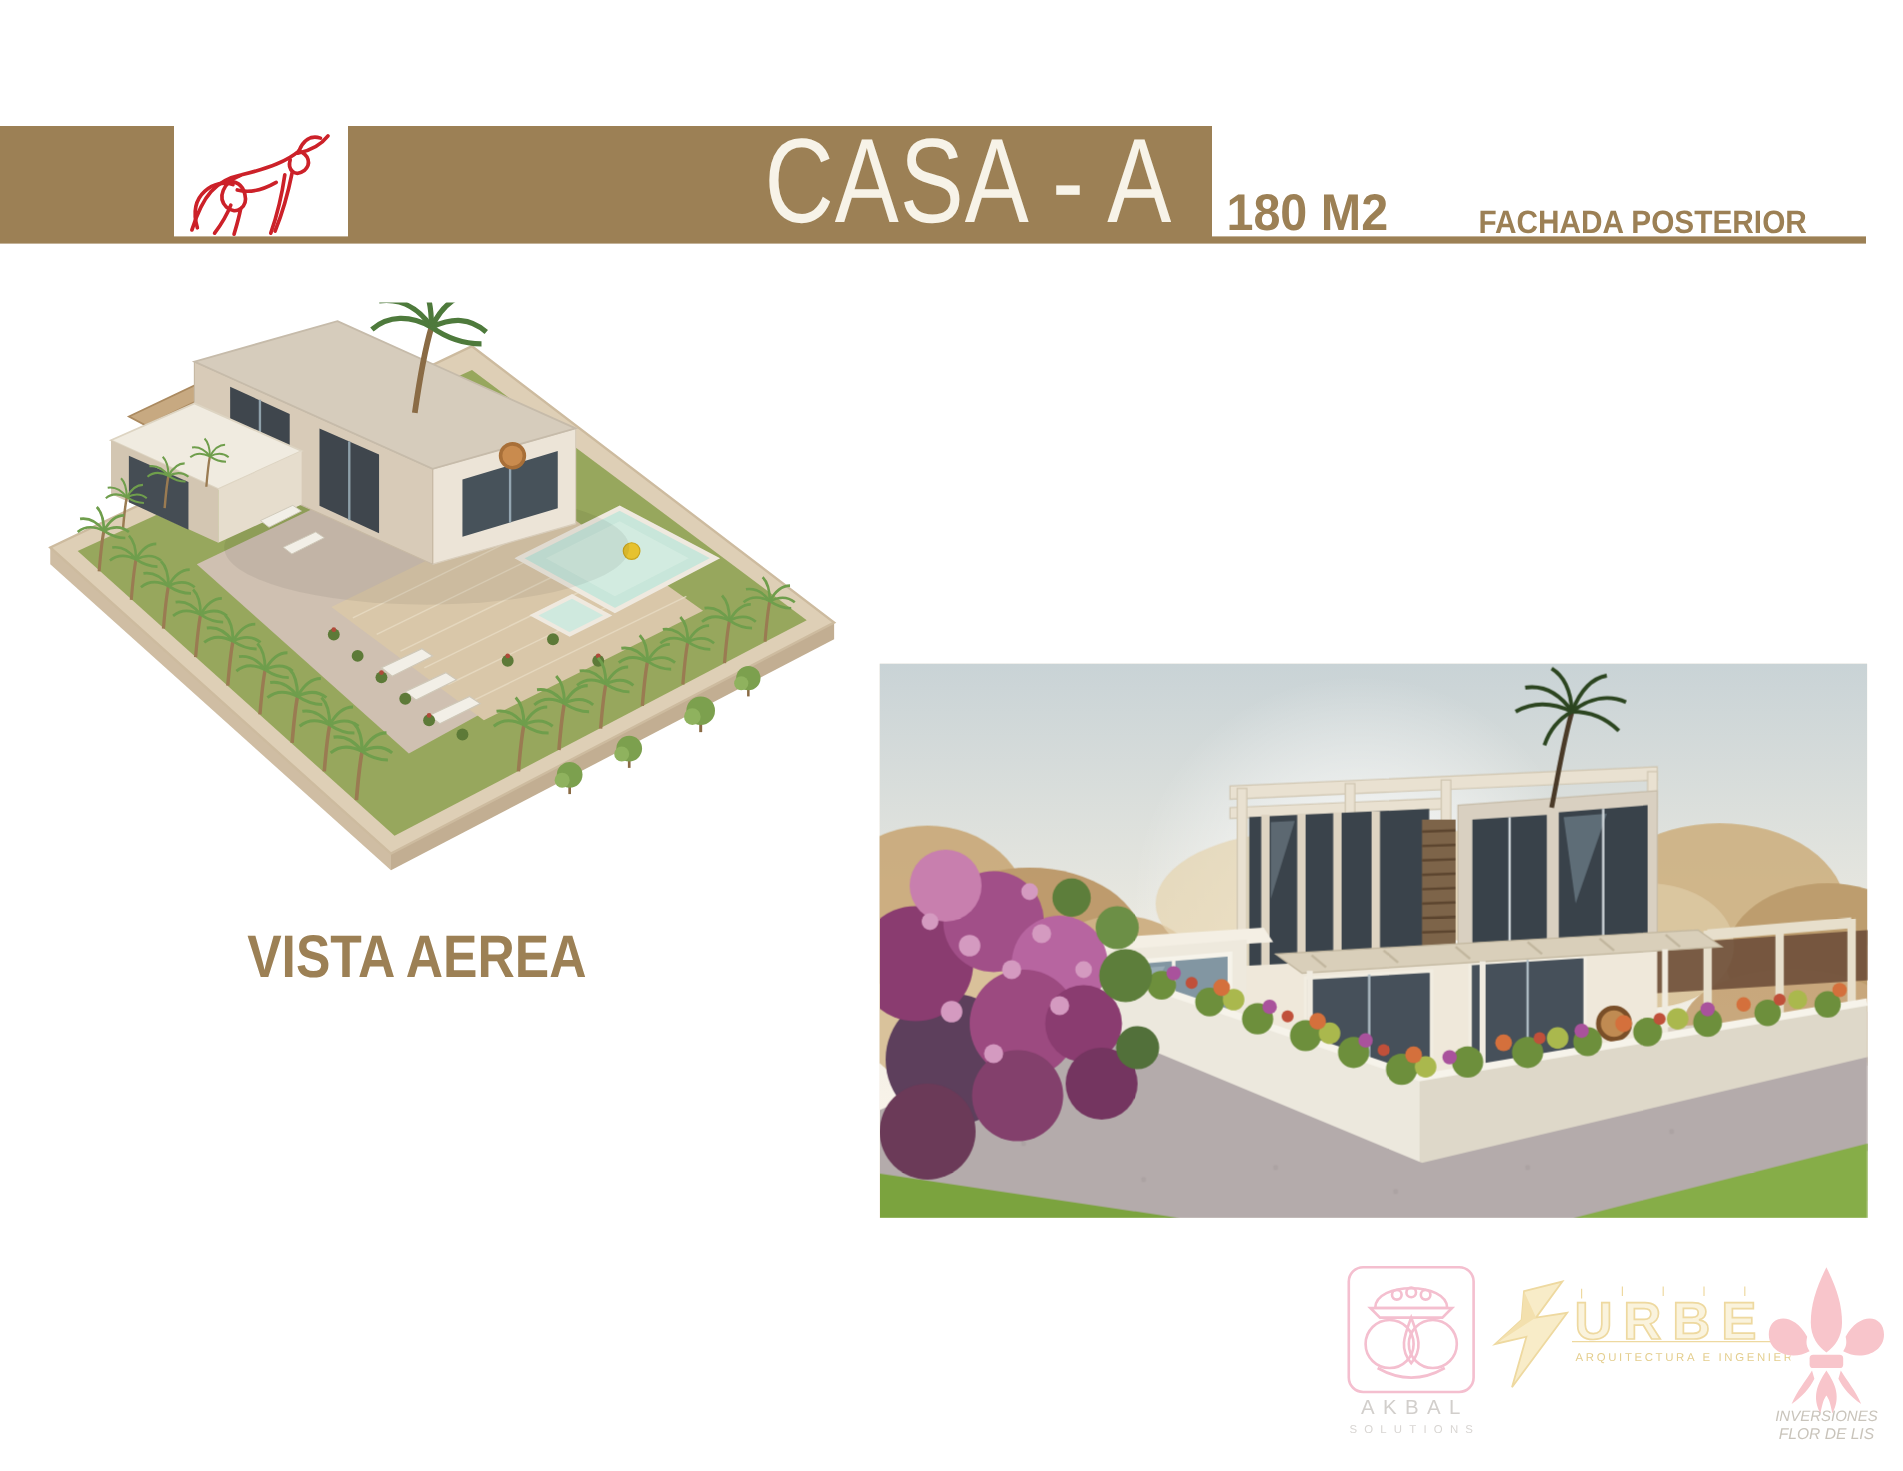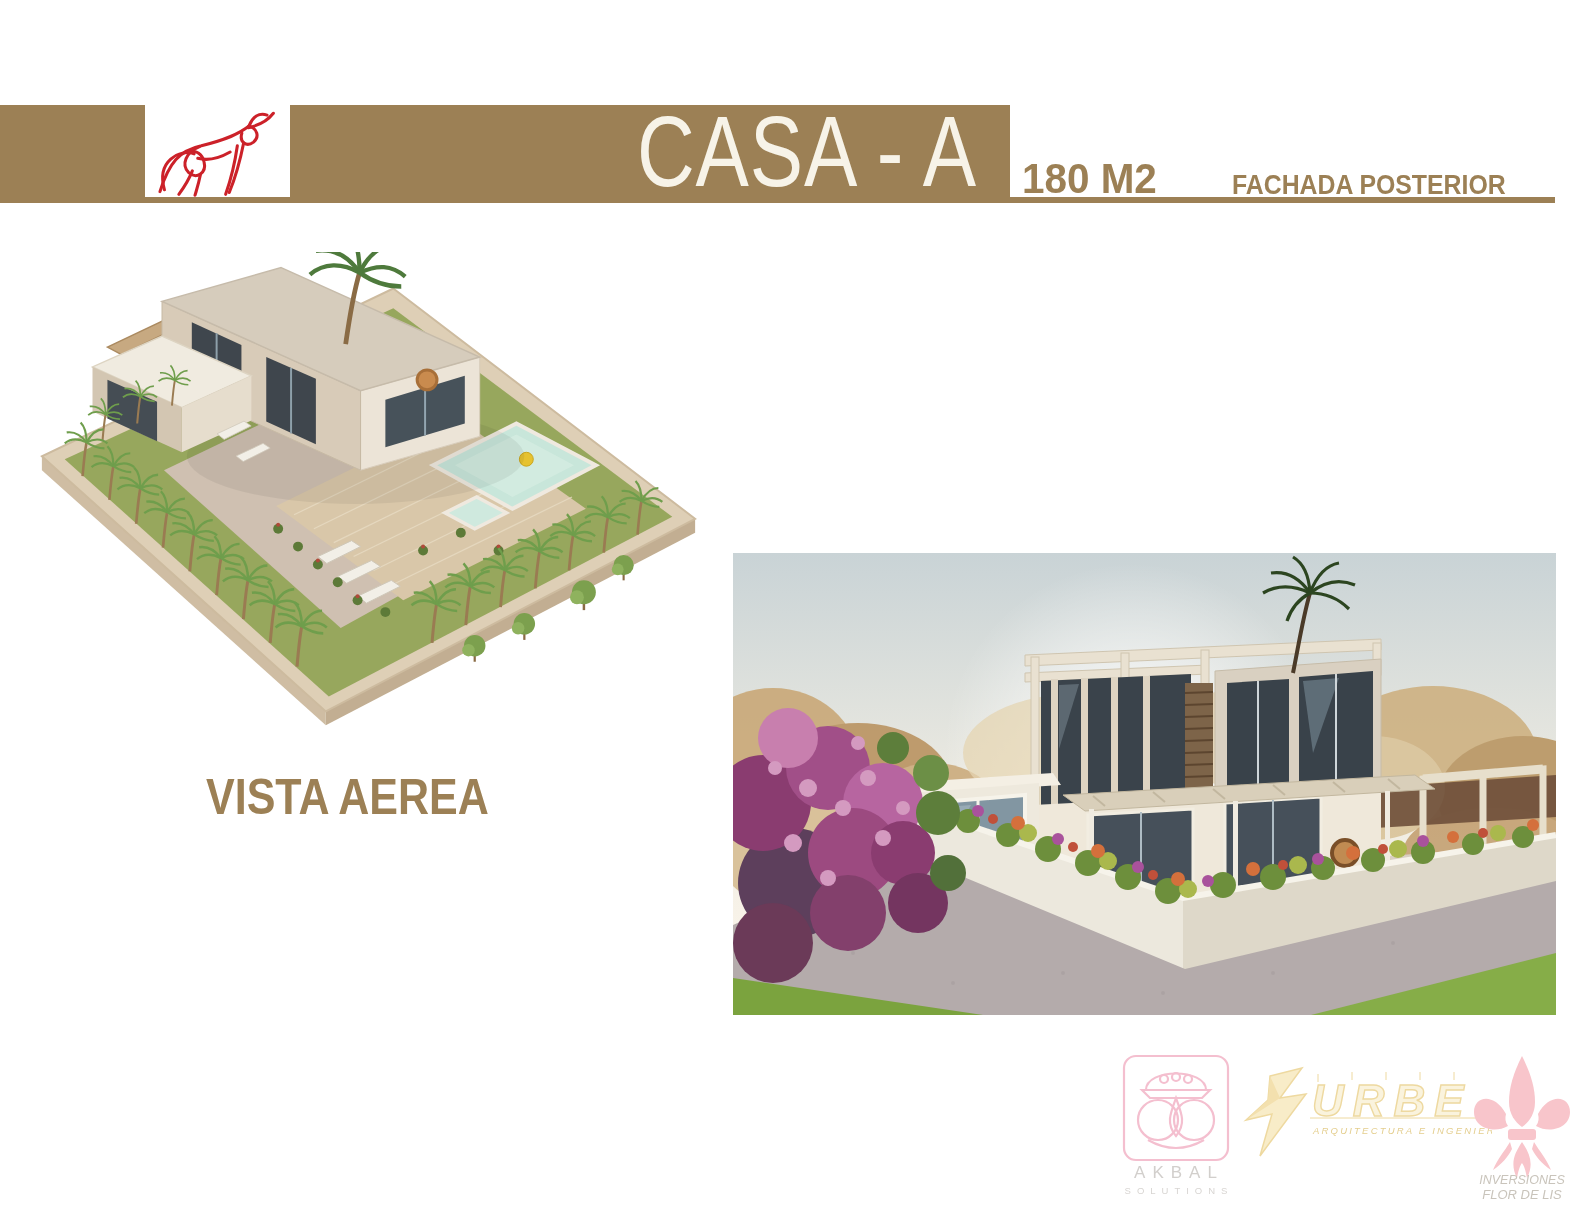--- a/index.html
+++ b/index.html
@@ -21,21 +21,21 @@
   .facade{left:1232px;top:170px;font-size:27px;font-weight:bold;color:#9c8055;
           transform:scaleX(.92);transform-origin:left;}
 
   .caption{left:206px;top:768px;font-size:50px;font-weight:bold;color:#9c8055;
            transform:scaleX(.86);transform-origin:left;letter-spacing:0;}
 
   .aerial-wrap{left:28px;top:252px;width:680px;height:478px;}
   .rear-wrap{left:733px;top:553px;width:823px;height:462px;background:#efe9dd;}
 
   .akbal{left:1118px;top:1052px;width:122px;height:150px;}
-  .urbe{left:1240px;top:1066px;width:252px;height:94px;font-style:italic;}
+  .urbe{left:1240px;top:1066px;width:252px;height:94px;}
   .fleur{left:1466px;top:1052px;width:112px;height:152px;font-style:italic;}
   svg{display:block;}
   text{font-family:"Liberation Sans",sans-serif;}
 </style>
 </head>
 <body>
 
 <div class="abs bar"></div>
 
 <div class="abs logo-box">

